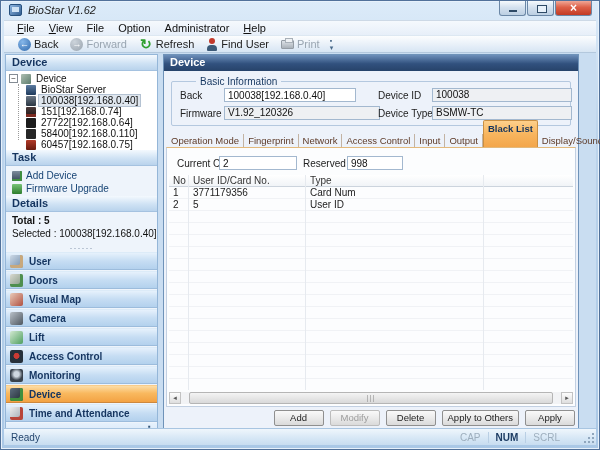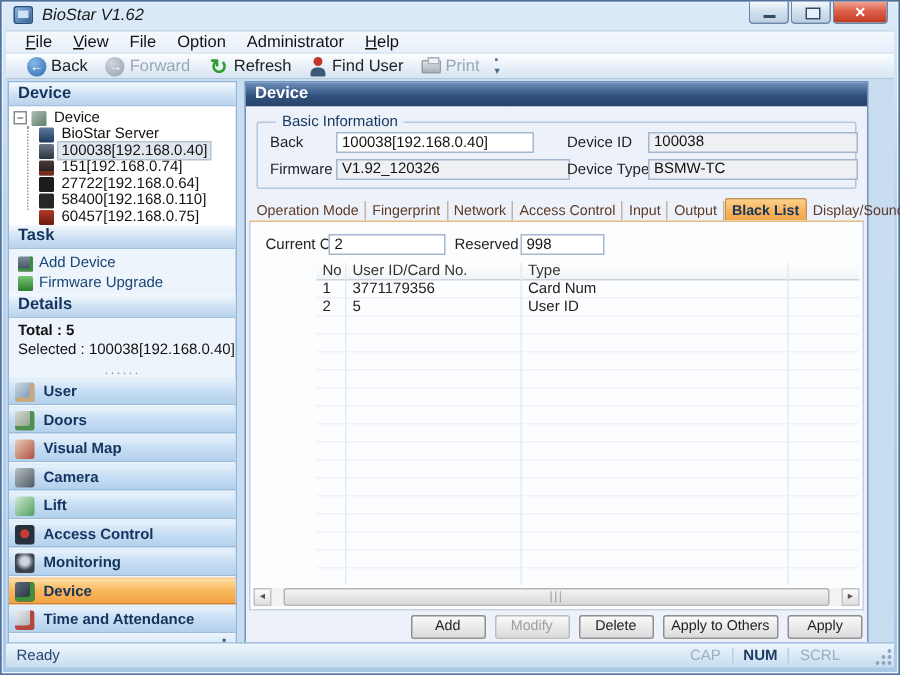--- a/index.html
+++ b/index.html
@@ -101,38 +101,38 @@
   .nav-bottom{flex:0 0 12px;display:flex;justify-content:flex-end;align-items:center;padding-right:5px;
     background:linear-gradient(#e6f1fc,#cfe2f4);}
   .nav-bottom .chev{font-size:8px;color:#35587c;line-height:8px;}
   
   .main-panel{position:absolute;left:162px;top:53px;width:416px;height:376px;display:flex;flex-direction:column;
     border:1px solid #6f93b9;}
   .mp-header{flex:0 0 16px;background:linear-gradient(#6d8fba,#31517e 55%,#27436a);color:#fff;
     font-weight:bold;font-size:11px;padding:1px 0 0 6px;}
   .mp-body{flex:1;background:#edf2fa;position:relative;}
   .basic{position:absolute;left:7px;top:10px;right:7px;height:45px;border:1px solid #b4c8df;border-radius:2px;}
-  .basic-legend{position:absolute;left:12px;top:-6px;background:#edf2fa;padding:0 4px;font-size:10px;color:#15365f;}
+  .basic-legend{position:absolute;left:24px;top:-6px;background:#edf2fa;padding:0 4px;font-size:10px;color:#15365f;}
   .lbl{position:absolute;font-size:10px;color:#222;white-space:nowrap;}
   .fld{position:absolute;height:14px;border:1px solid #a3b8cf;background:#fff;font-size:10px;
     padding:0 3px;line-height:12px;color:#111;font-family:"Liberation Sans",sans-serif;}
   .fld.ro{background:#eef0f3;}
   .tabs{position:absolute;left:3px;top:60px;right:2px;height:16px;display:flex;align-items:flex-end;
     font-size:9.5px;color:#5d3a28;white-space:nowrap;}
   .tab{padding:1px 4px;border-right:1px solid #c3b3a3;height:13px;line-height:12px;}
   .tab.active{background:linear-gradient(#fdd08c,#f8b55e 50%,#f3a64b);border:1px solid #c98f42;border-bottom:none;
-    color:#15355d;font-weight:bold;height:15px;line-height:14px;border-radius:2px 2px 0 0;}
+    color:#15355d;font-weight:bold;height:27px;line-height:14px;border-radius:2px 2px 0 0;}
   .tab-panel{position:absolute;left:2px;top:76px;right:2px;bottom:22px;background:#fcfdfe;
     border:1px solid;border-color:#e3b97c #c2d0e2 #c2d0e2 #c2d0e2;}
   .cc-label{left:10px;top:10px;}
   .cc-field{left:52px;top:8px;width:78px;}
   .rv-label{left:136px;top:10px;}
   .rv-field{left:180px;top:8px;width:56px;}
   .grid{position:absolute;left:2px;top:27px;right:2px;bottom:16px;overflow:hidden;font-size:10px;}
-  .grow{height:12px;display:flex;border-bottom:1px solid #f0f2f5;color:#222;margin-left:42px;}
+  .grow{height:12px;display:flex;border-bottom:1px solid #f0f2f5;color:#222;}
   .grow.head{background:linear-gradient(#ffffff,#f1f4f7);border-bottom:1px solid #ccd4dd;color:#333;}
   .grow>span,.grow>i{display:block;height:12px;line-height:12px;padding-left:4px;border-right:1px solid #e6eaef;
     font-style:normal;overflow:hidden;white-space:nowrap;}
   .c1{flex:0 0 20px;} .c2{flex:0 0 117px;} .c3{flex:0 0 178px;} .c4{flex:1;border-right:none!important;}
   .hscroll{position:absolute;left:2px;right:2px;bottom:2px;height:12px;background:#f2f3f5;display:flex;align-items:center;}
   .harrow{width:12px;height:12px;flex:0 0 12px;background:linear-gradient(#fdfdfd,#dedede);
     border:1px solid #c2c2c2;font-size:7px;text-align:center;line-height:10px;color:#555;}
   .hthumb{flex:1;height:12px;margin:0 8px;background:linear-gradient(#f4f4f4,#d9d9d9);
     border:1px solid #b5b5b5;border-radius:2px;text-align:center;font-size:8px;line-height:10px;color:#9a9a9a;letter-spacing:1px;}
   .buttons-row{position:absolute;right:3px;bottom:3px;display:flex;gap:6px;}

